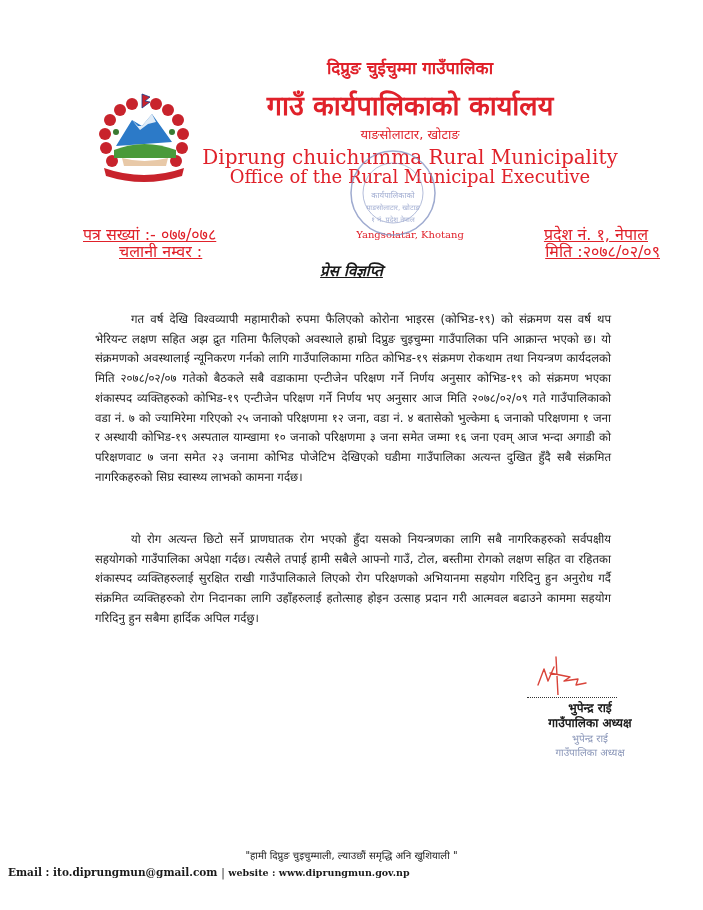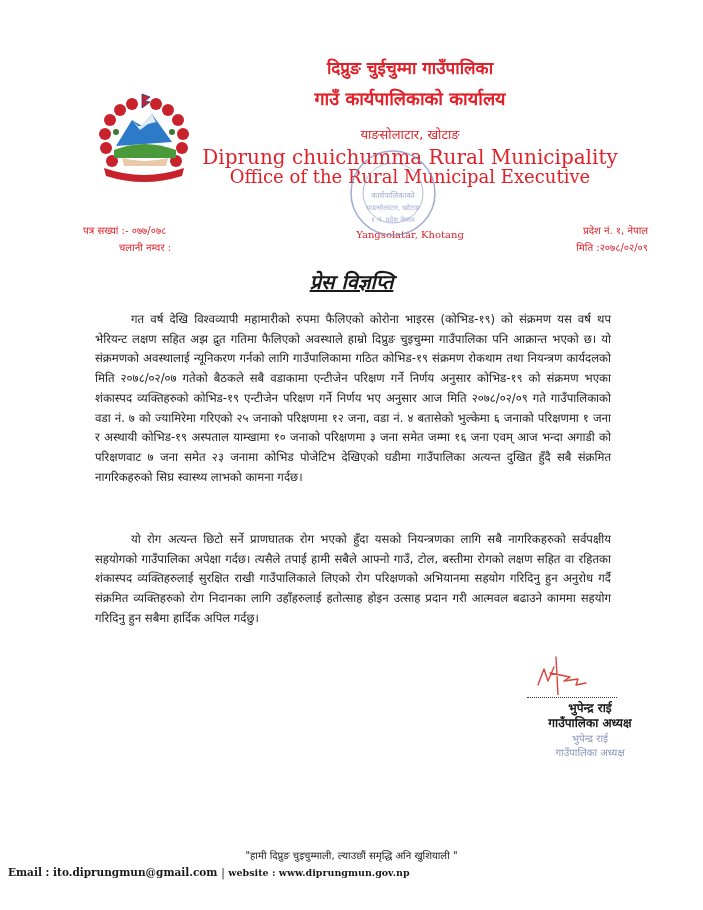--- a/index.html
+++ b/index.html
@@ -6,34 +6,34 @@
   body { width: 703px; height: 910px; position: relative; overflow: hidden;
          font-family: "DejaVu Serif", serif; color: #1a1a1a; }
   .red { color: #e0212a; }
   .abs { position: absolute; }
 
   #emblem { left: 92px; top: 90px; width: 105px; height: 100px; }
   #stamp { left: 348px; top: 148px; width: 90px; height: 90px; }
 
   .hdr { position: absolute; left: 200px; width: 420px; text-align: center; white-space: nowrap; }
   #hdr-line1 { top: 56px; font-size: 17px; font-weight: bold; font-family: "DejaVu Sans", sans-serif; }
-  #hdr-line2 { top: 86px; font-size: 18px; font-weight: bold; font-family: "DejaVu Sans", sans-serif; }
+  #hdr-line2 { top: 86px; font-size: 27px; font-weight: bold; font-family: "DejaVu Sans", sans-serif; }
   #hdr-line3 { top: 125px; font-size: 13px; font-family: "DejaVu Sans", sans-serif; }
   #hdr-line4 { top: 145px; font-size: 20px; font-family: "DejaVu Serif", serif; }
   #hdr-line5 { top: 166px; font-size: 18px; font-family: "DejaVu Serif", serif; }
   #hdr-line6 { top: 185px; font-size: 10px; font-family: "DejaVu Serif", serif; margin-top: 44px; }
 
-  .meta { position: absolute; font-size: 10px; font-family: "DejaVu Sans", sans-serif; white-space: nowrap; }
+  .meta { position: absolute; font-size: 16px; font-family: "DejaVu Sans", sans-serif; white-space: nowrap; text-decoration: underline; }
   #ref-no { left: 83px; top: 223px; }
   #dispatch-no { left: 83px; top: 240px; margin-left: 36px; }
   #province { right: 55px; top: 223px; }
-  #date { right: 55px; top: 240px; }
+  #date { right: 43px; top: 240px; }
 
-  #doc-title { position: absolute; left: 0; width: 703px; top: 268px; text-align: center;
-               font-size: 20px; font-weight: bold; font-style: italic; font-family: "DejaVu Sans", sans-serif; }
+  #doc-title { position: absolute; left: 0; width: 703px; top: 260px; text-align: center;
+               font-size: 15px; font-weight: bold; font-style: italic; font-family: "DejaVu Sans", sans-serif; }
   #doc-title span { text-decoration: underline; }
 
   .para { position: absolute; left: 83px; width: 540px; font-size: 11.6px; line-height: 19.7px;
           text-align: justify; font-family: "DejaVu Sans", sans-serif; color: #222; }
   .para p { margin: 12px; text-indent: 36px; }
   #para-1 { top: 298px; }
   #para-2 { top: 518px; }
 
   #signature { left: 530px; top: 655px; width: 70px; height: 40px; }
   #sig-line { position: absolute; left: 527px; top: 697px; width: 90px; border-top: 1px dotted #333; }

